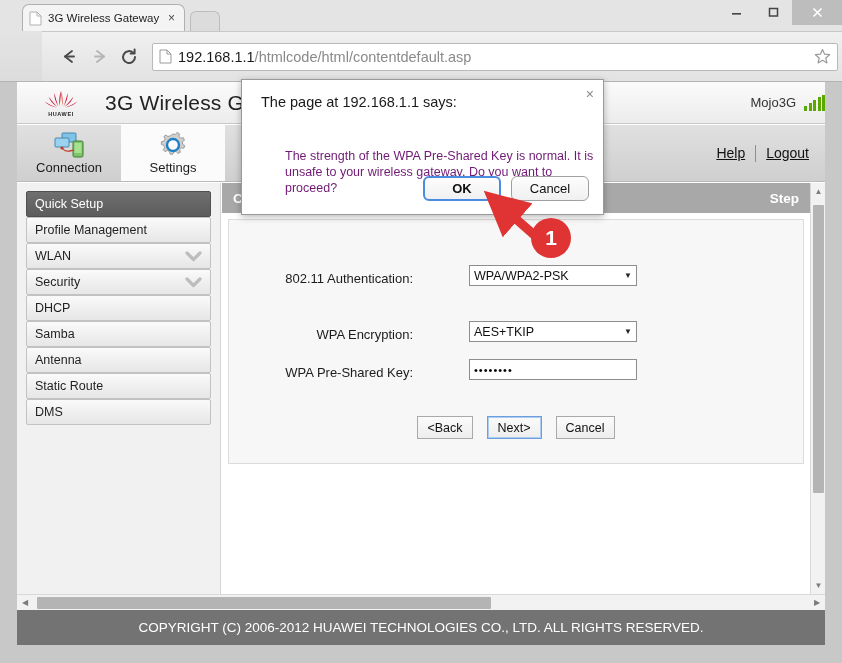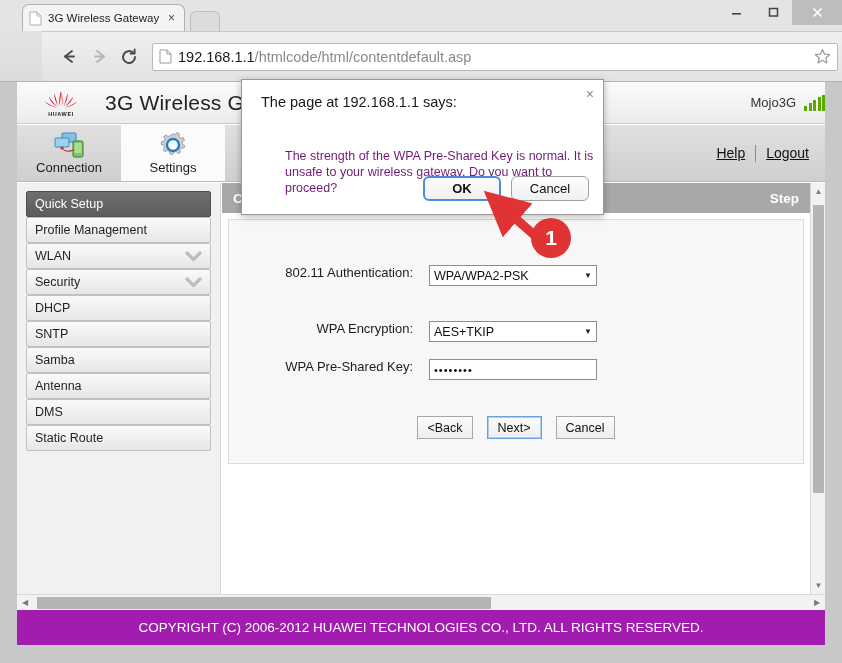--- a/index.html
+++ b/index.html
@@ -169,21 +169,21 @@
     display: flex; align-items: center; justify-content: space-between;
     padding: 0 11px; color: #fff; font-size: 13.5px; font-weight: bold;
   }
   .content-inner {
     margin: 6px 6px 0 6px; height: 245px;
     background: #f7f7f7; border: 1px solid #dcdcdc;
     position: relative;
   }
   .form-row {
     position: absolute; left: 0; width: 100%;
-    display: flex; align-items: flex-start;
+    display: flex; align-items: flex-end; gap: 40px;
   }
   .form-label {
     width: 200px; text-align: right; padding-right: 16px;
     font-size: 13px; color: #1c1c1c;
   }
   .form-select, .form-input {
     width: 168px; height: 21px; background: #fff;
     border: 1px solid #8d8d8d; font-size: 12.5px;
     color: #111; display: flex; align-items: center;
     padding: 0 4px;
@@ -230,21 +230,21 @@
     color: #7b7b7b; font-size: 8px; flex: 0 0 auto;
   }
   .hthumb {
     height: 12px; width: 454px; margin-left: 4px;
     background: #b4b4b4; border-radius: 1px;
   }
 
   
   .hw-footer {
     position: absolute; left: 0; bottom: 0; width: 808px; height: 35px;
-    background: #a21caf; color: #fff;
+    background: #737373; color: #fff;
     display: flex; align-items: center; justify-content: center;
     font-size: 13.5px;
   }
 
   
   .dialog {
     position: absolute; left: 241px; top: 79px; width: 363px; height: 136px;
     background: #fff; border: 1px solid #9a9a9a;
     box-shadow: 0 2px 7px rgba(0,0,0,.28);
     z-index: 50;
@@ -440,33 +440,30 @@
         <div class="side-item">
           <span>Security</span>
           <svg class="side-chev" width="17" height="11" viewBox="0 0 17 11">
             <path d="M2 2 L8.5 8.5 L15 2" fill="none" stroke="#bdbdbd" stroke-width="3.2" stroke-linecap="round" stroke-linejoin="round"></path>
           </svg>
         </div>
         <div class="side-item">
           <span>DHCP</span>
         </div>
         <div class="side-item">
-          <span>SNTP</span>
-        </div>
-        <div class="side-item">
           <span>Samba</span>
         </div>
         <div class="side-item">
           <span>Antenna</span>
         </div>
         <div class="side-item">
+          <span>Static Route</span>
+        </div>
+        <div class="side-item">
           <span>DMS</span>
-        </div>
-        <div class="side-item">
-          <span>Static Route</span>
         </div>
       </div>
 
       <div class="content">
         <div class="content-head">
           <span>Con</span>
           <span>Step</span>
         </div>
 
         <div class="content-inner">

